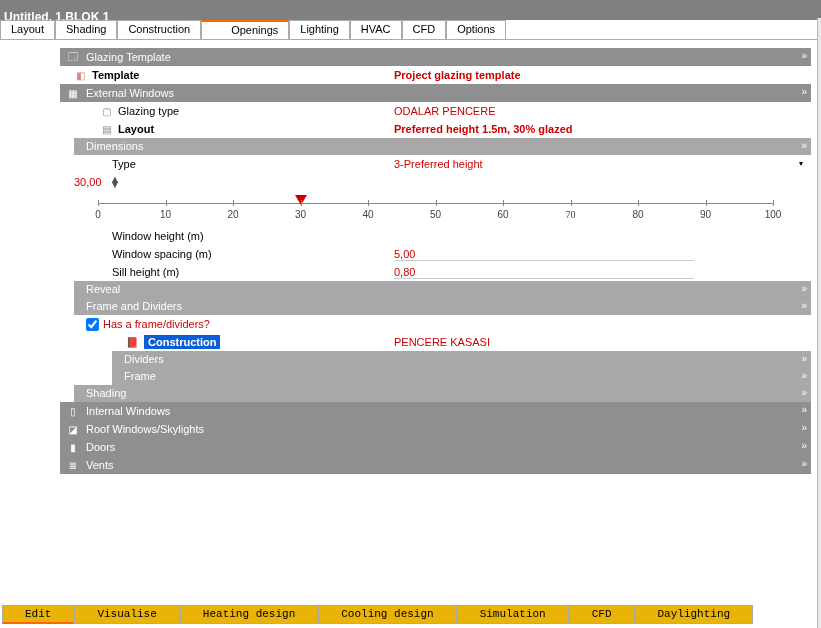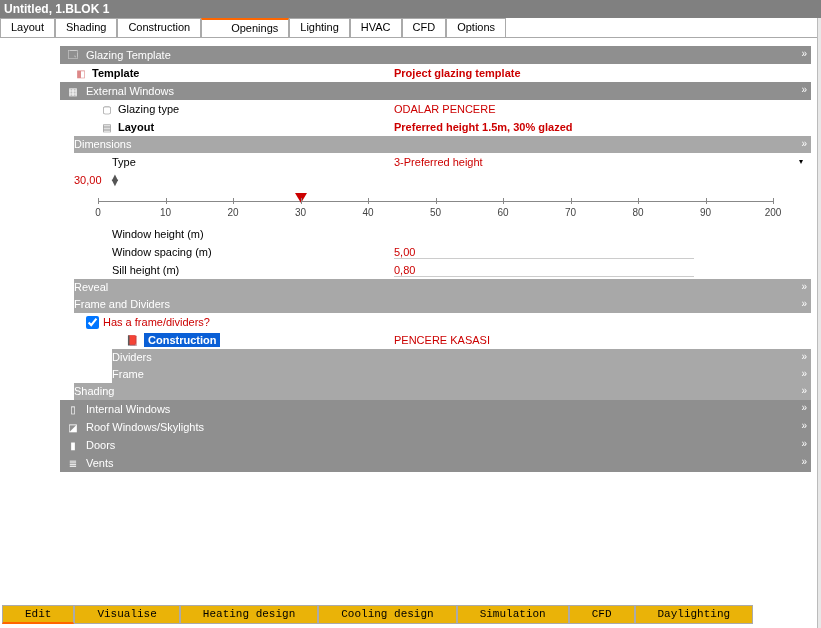--- a/index.html
+++ b/index.html
@@ -1,18 +1,18 @@
 <!DOCTYPE html>
 <html><head>
 <meta charset="utf-8">
 <style>
 * { box-sizing: border-box; margin: 0; padding: 0; font-family: Arial, sans-serif; font-size: 11px; }
 body { background: #fff; width: 821px; height: 628px; position: relative; overflow: hidden; }
 
-.titlebar { background: #808080; color: #fff; font-weight: bold; padding: 2px 4px; height: 18px; font-size: 12px; }
+.titlebar { background: #808080; color: #fff; font-weight: bold; padding: 10px 4px; height: 18px; font-size: 12px; }
 
 .top-tabs { display: flex; border-bottom: 1px solid #aaa; background: #fff; height: 20px; }
 .top-tabs .tab { padding: 2px 10px; border: 1px solid #aaa; border-bottom: none; background: #fff; margin-right: 0; cursor: pointer; position: relative; top: 0; }
 .top-tabs .tab.active { border-top: 2px solid #ff6600; font-weight: normal; background: #fff; padding-left: 29px; }
 
 .content { padding: 8px 10px 0 60px; }
 
 .section-header { background: #8f8f8f; color: #fff; padding: 2px 6px; display: flex; align-items: center; gap: 6px; height: 18px; position: relative; }
 .section-header .chev { position: absolute; right: 6px; top: 2px; font-size: 10px; letter-spacing: -2px; }
 
@@ -32,21 +32,21 @@
 
 .slider-wrap { padding: 2px 38px 2px 38px; }
 .slider-track { position: relative; height: 28px; margin-top: 4px; }
 .slider-line { position: absolute; top: 6px; left: 0; right: 0; height: 1px; background: #888; }
 .slider-thumb { position: absolute; top: -2px; width: 0; height: 0; border-left: 6px solid transparent; border-right: 6px solid transparent; border-top: 10px solid #cc0000; transform: translateX(-6px); }
 .tick { position: absolute; top: 3px; width: 1px; height: 6px; background: #888; }
 .tick-label { position: absolute; top: 12px; font-size: 10px; color: #444; transform: translateX(-50%); }
 
 .input-line { border-bottom: 1px solid #ccc; min-width: 300px; display: inline-block; }
 
-.subheader { background: #a8a8a8; color: #fff; padding: 2px 0; height: 17px; position: relative; }
+.subheader { background: #a8a8a8; color: #fff; padding: 2px 12px; height: 17px; position: relative; }
 .subheader .chev { position: absolute; right: 6px; top: 2px; font-size: 10px; letter-spacing: -2px; }
 
 .checkbox-row { display: flex; align-items: center; gap: 4px; padding-left: 26px; height: 18px; }
 .checkbox-row input { margin: 0; }
 .checkbox-row .txt { color: #cc0000; }
 
 .selected-blue { background: #0a5fd6; color: #fff; padding: 1px 4px; font-weight: bold; }
 
 .icon { width: 14px; height: 14px; display: inline-flex; align-items: center; justify-content: center; font-size: 10px; }
 .icon-tpl { color: #d88; }
@@ -140,27 +140,27 @@
           <div class="tick-label" style="left: 20%;">20</div>
           <div class="tick" style="left: 30%;"></div>
           <div class="tick-label" style="left: 30%;">30</div>
           <div class="tick" style="left: 40%;"></div>
           <div class="tick-label" style="left: 40%;">40</div>
           <div class="tick" style="left: 50%;"></div>
           <div class="tick-label" style="left: 50%;">50</div>
           <div class="tick" style="left: 60%;"></div>
           <div class="tick-label" style="left: 60%;">60</div>
           <div class="tick" style="left: 70%;"></div>
-          <div class="tick-label" style="left: 70%;">70</div>
+          <div class="tick-label" style="left: 70%; font-family: Liberation Serif, serif;">70</div>
           <div class="tick" style="left: 80%;"></div>
           <div class="tick-label" style="left: 80%;">80</div>
           <div class="tick" style="left: 90%;"></div>
           <div class="tick-label" style="left: 90%;">90</div>
           <div class="tick" style="left: 100%;"></div>
-          <div class="tick-label" style="left: 100%;">200</div>
+          <div class="tick-label" style="left: 100%;">100</div>
         </div>
     </div>
   </div>
 
   <div class="row">
     <div class="label indent2">
         <span>Window height (m)</span>
       </div>
   </div>
   <div class="row">

